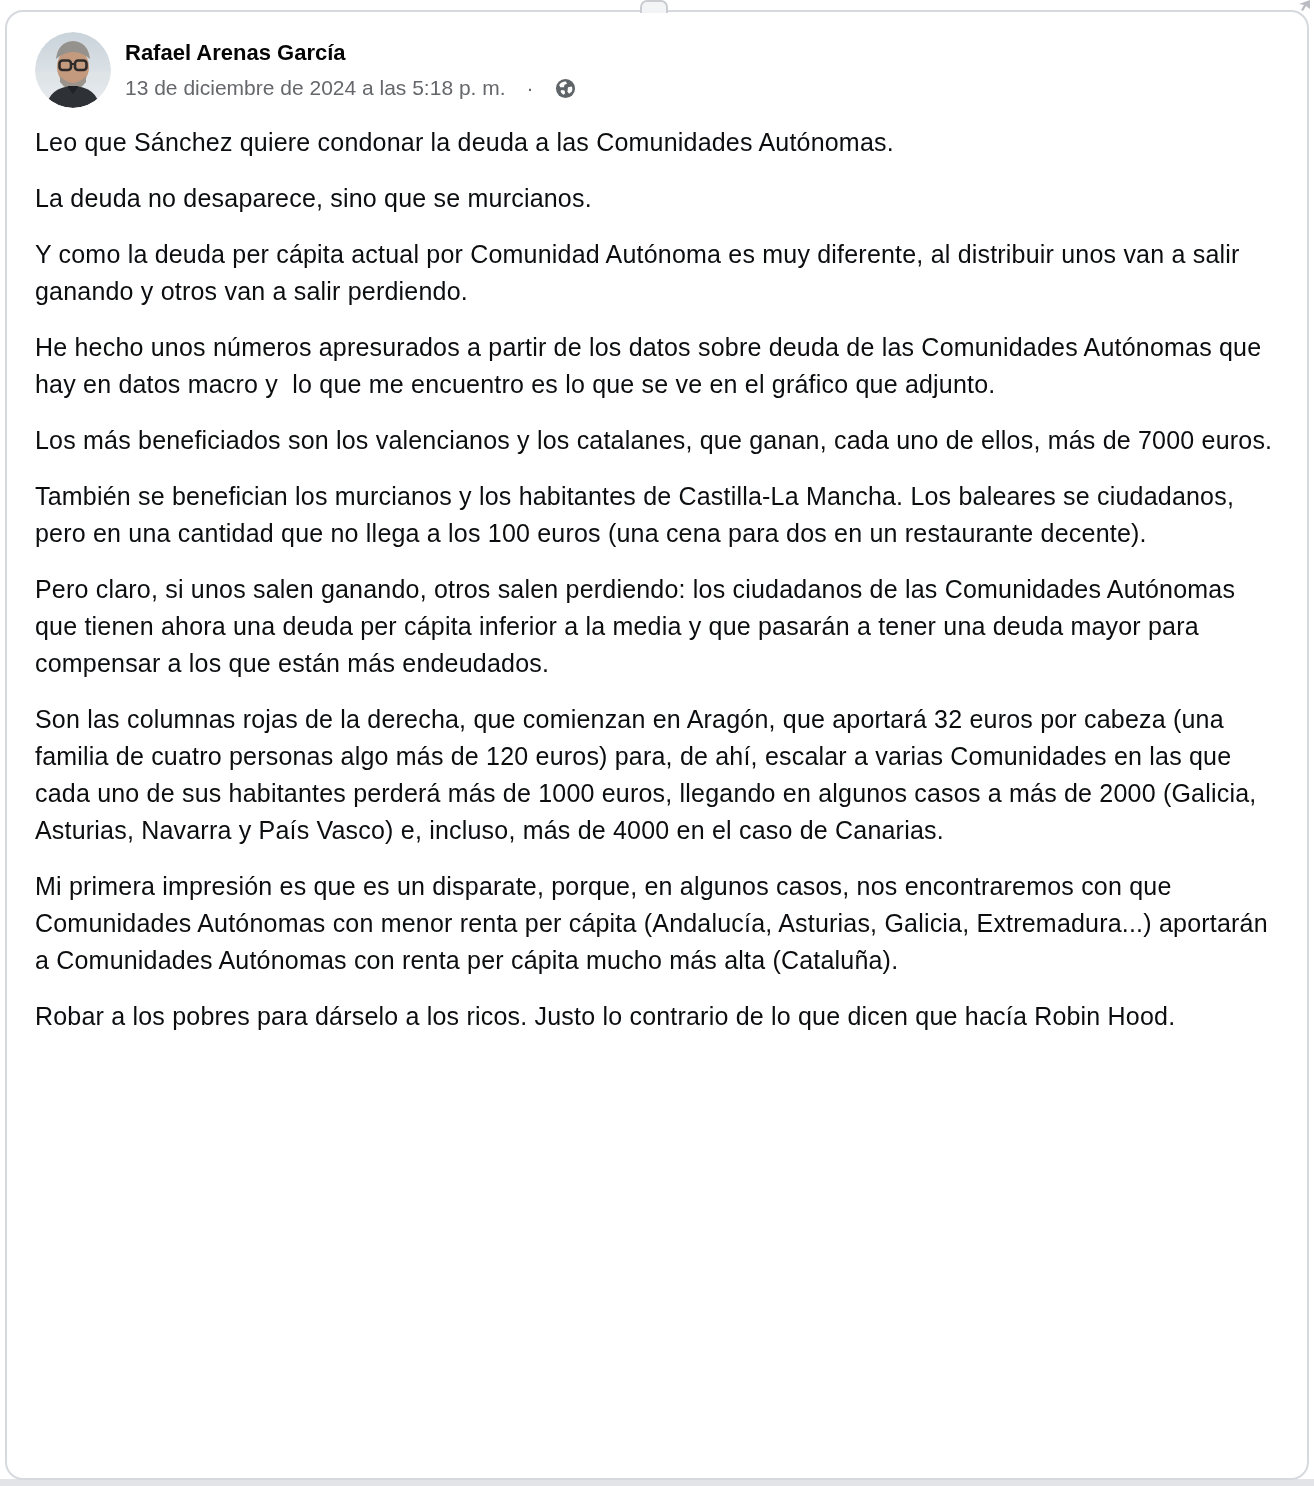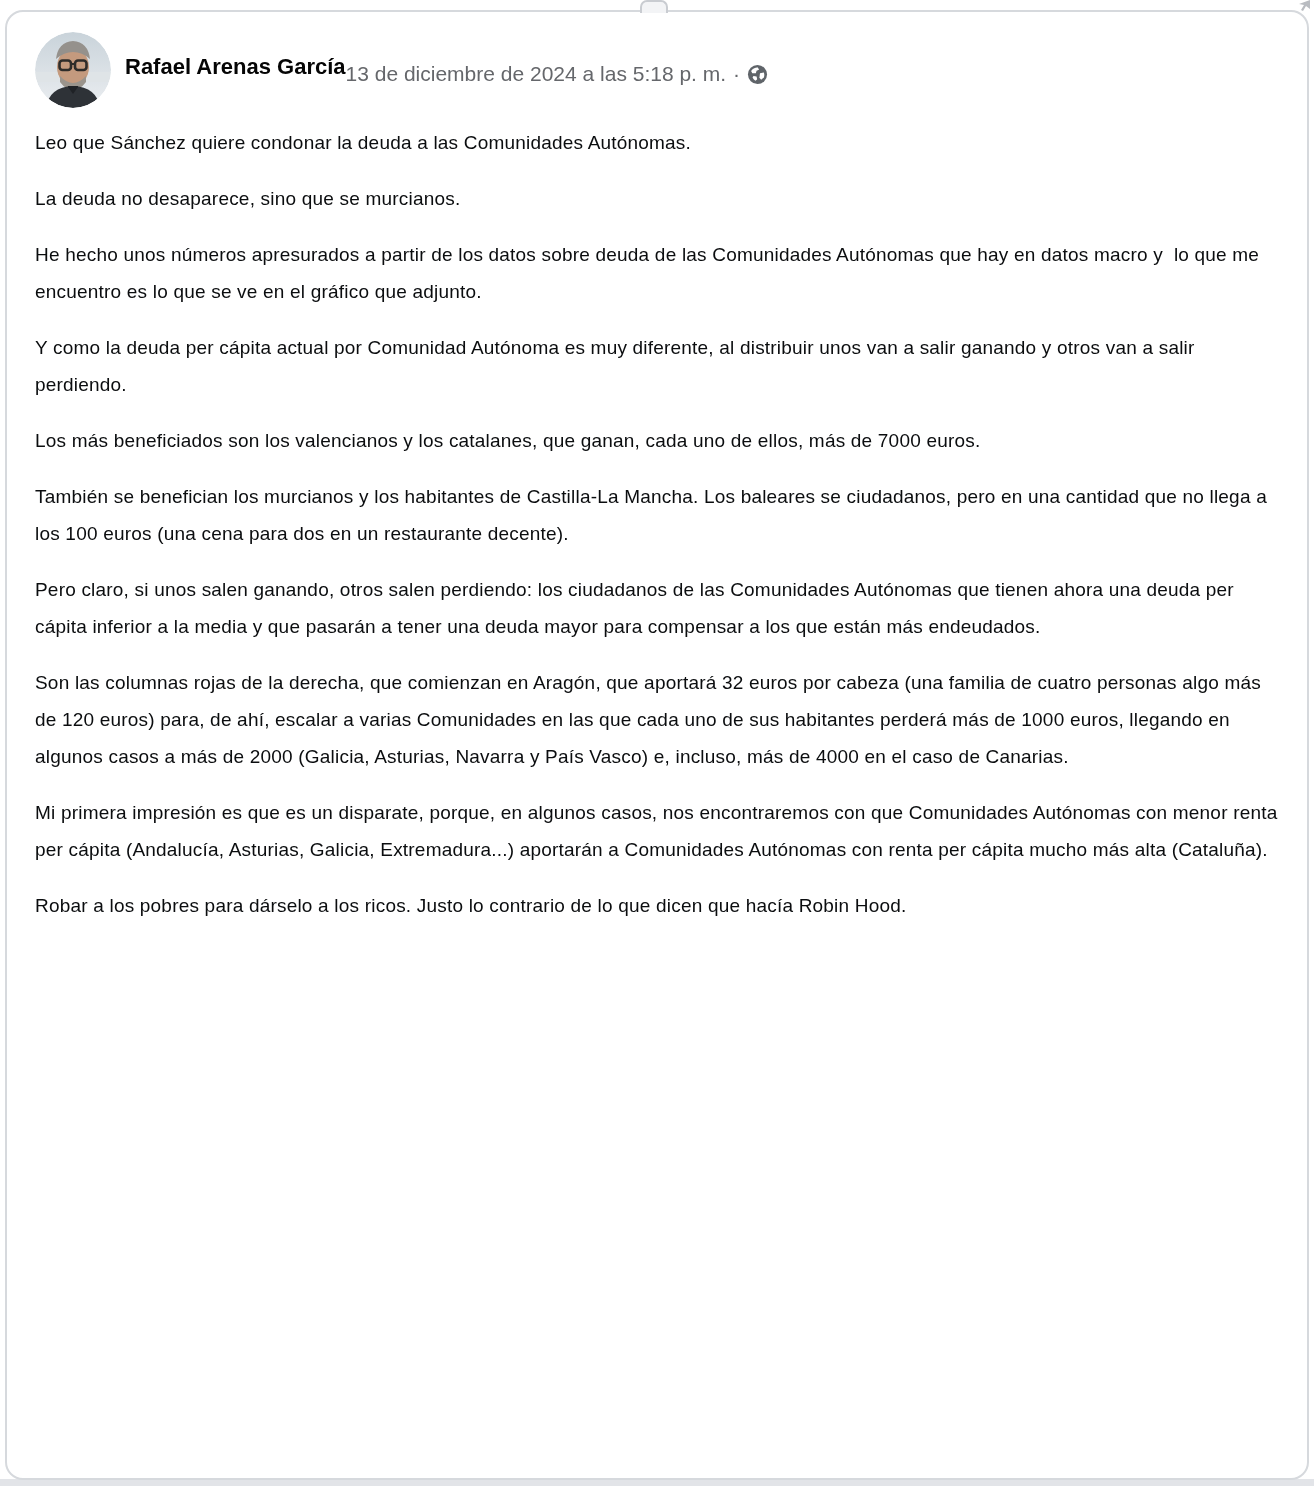--- a/index.html
+++ b/index.html
@@ -45,45 +45,45 @@
     height: 80px;
   }
   .avatar {
     width: 76px; height: 76px;
     border-radius: 50%;
     overflow: hidden;
     flex: 0 0 76px;
     cursor: pointer;
   }
   .avatar svg { display: block; width: 76px; height: 76px; }
-  .header-meta { display: flex; flex-direction: row; justify-content: center; }
+  .header-meta { display: flex; flex-direction: column; justify-content: center; }
   .author-name {
     font-size: 22px;
     font-weight: 700;
     color: #050505;
     line-height: 28px;
     cursor: pointer;
   }
   .timestamp-row {
     margin-top: 8px;
     display: flex;
     align-items: center;
-    gap: 7px;
+    gap: 21px;
     font-size: 21px;
     color: #65676b;
     line-height: 26px;
   }
   .timestamp { cursor: pointer; }
   .sep-dot { color: #65676b; }
   .globe { display: inline-flex; align-items: center; }
   .globe svg { display: block; }
   .post-text { margin-top: 14px; }
   .post-text p {
     margin: 0 0 19px 0;
-    font-size: 19px;
+    font-size: 25px;
     line-height: 37px;
     letter-spacing: 0.2px;
     color: #0b0d0f;
     white-space: pre-wrap;
     max-width: 1256px;
   }
   .post-text p:last-child { margin-bottom: 8px; }
 </style>
 </head>
 <body>
@@ -137,22 +137,22 @@
             <path fill="#ffffff" d="M6.8 12.6 L10 13 L10.7 15.9 L8.9 17.6 C7.4 16.8 6.3 15.5 5.8 14 Z"></path>
           </svg>
         </span>
       </div>
     </div>
   </div>
 
   <div class="post-text">
     <p>Leo que Sánchez quiere condonar la deuda a las Comunidades Autónomas.</p>
     <p>La deuda no desaparece, sino que se murcianos.</p>
+    <p>Y como la deuda per cápita actual por Comunidad Autónoma es muy diferente, al distribuir unos van a salir ganando y otros van a salir perdiendo.</p>
     <p>He hecho unos números apresurados a partir de los datos sobre deuda de las Comunidades Autónomas que hay en datos macro y  lo que me encuentro es lo que se ve en el gráfico que adjunto.</p>
-    <p>Y como la deuda per cápita actual por Comunidad Autónoma es muy diferente, al distribuir unos van a salir ganando y otros van a salir perdiendo.</p>
     <p>Los más beneficiados son los valencianos y los catalanes, que ganan, cada uno de ellos, más de 7000 euros.</p>
     <p>También se benefician los murcianos y los habitantes de Castilla-La Mancha. Los baleares se ciudadanos, pero en una cantidad que no llega a los 100 euros (una cena para dos en un restaurante decente).</p>
     <p>Pero claro, si unos salen ganando, otros salen perdiendo: los ciudadanos de las Comunidades Autónomas que tienen ahora una deuda per cápita inferior a la media y que pasarán a tener una deuda mayor para compensar a los que están más endeudados.</p>
     <p>Son las columnas rojas de la derecha, que comienzan en Aragón, que aportará 32 euros por cabeza (una familia de cuatro personas algo más de 120 euros) para, de ahí, escalar a varias Comunidades en las que cada uno de sus habitantes perderá más de 1000 euros, llegando en algunos casos a más de 2000 (Galicia, Asturias, Navarra y País Vasco) e, incluso, más de 4000 en el caso de Canarias.</p>
     <p>Mi primera impresión es que es un disparate, porque, en algunos casos, nos encontraremos con que Comunidades Autónomas con menor renta per cápita (Andalucía, Asturias, Galicia, Extremadura...) aportarán a Comunidades Autónomas con renta per cápita mucho más alta (Cataluña).</p>
     <p>Robar a los pobres para dárselo a los ricos. Justo lo contrario de lo que dicen que hacía Robin Hood.</p>
   </div>
 
 </div>
 

